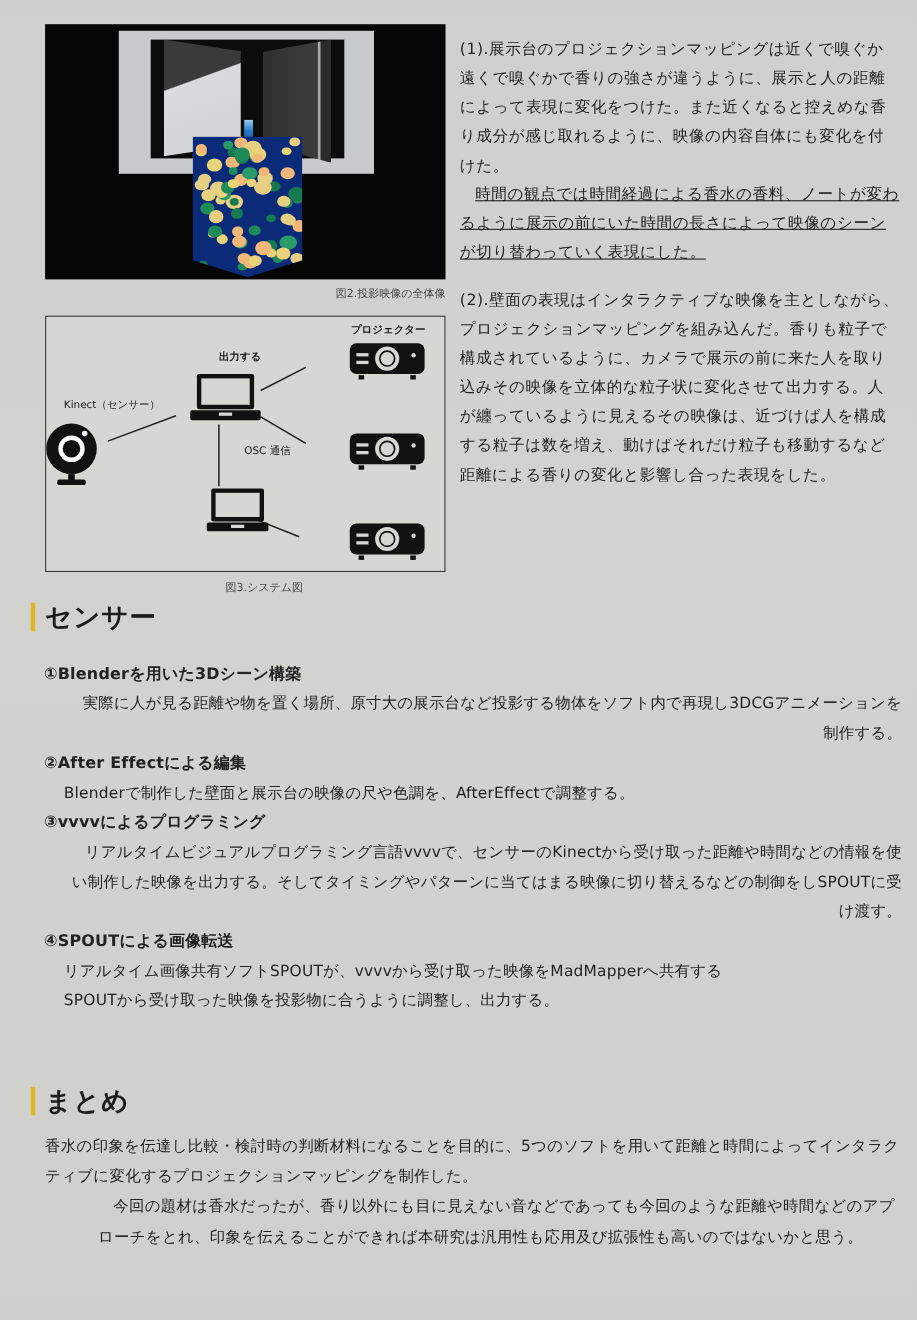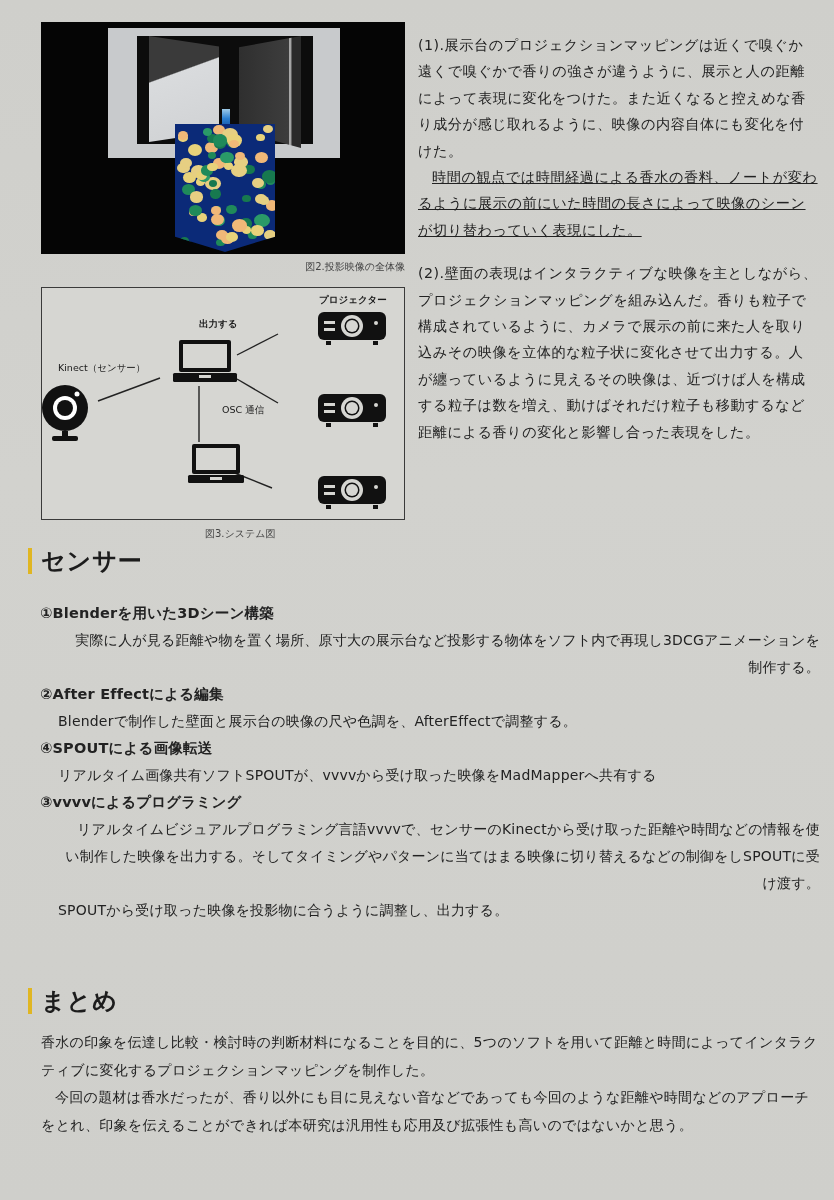--- a/index.html
+++ b/index.html
@@ -89,21 +89,21 @@
   }
   .flow .step-body {
     padding-left: 18px; line-height: 27px; letter-spacing: 0.2px;
   }
   .flow .indent { text-indent: 14px; text-align: right; }
 
   .summary {
     left: 41px; top: 1029px; width: 780px;
     font-size: 14px; line-height: 27.5px; color: #222; letter-spacing: 0.3px;
   }
-  .summary p.indent { text-indent: 14px; }
+  .summary p.indent { text-indent: 14px; margin-left: 48px; }
 
   .logo {
     left: 682px; top: 1224px; display: flex; align-items: center; gap: 4px;
     font-size: 10px; color: #1a1a1a;
   }
   .logo .brand { font-weight: bold; letter-spacing: 0.2px; }
   .logo .lab { color: #555; }
 </style>
 </head>
 <body>
@@ -278,26 +278,26 @@
 <div class="abs flow">
   <div>
     <div class="step-title">①Blenderを用いた3Dシーン構築</div>
     <div class="step-body indent">実際に人が見る距離や物を置く場所、原寸大の展示台など投影する物体をソフト内で再現し3DCGアニメーションを制作する。</div>
   </div>
   <div>
     <div class="step-title">②After Effectによる編集</div>
     <div class="step-body">Blenderで制作した壁面と展示台の映像の尺や色調を、AfterEffectで調整する。</div>
   </div>
   <div>
+    <div class="step-title">③vvvvによるプログラミング</div>
+    <div class="step-body indent">リアルタイムビジュアルプログラミング言語vvvvで、センサーのKinectから受け取った距離や時間などの情報を使い制作した映像を出力する。そしてタイミングやパターンに当てはまる映像に切り替えるなどの制御をしSPOUTに受け渡す。</div>
+  </div>
+  <div>
     <div class="step-title">④SPOUTによる画像転送</div>
     <div class="step-body">リアルタイム画像共有ソフトSPOUTが、vvvvから受け取った映像をMadMapperへ共有する</div>
-  </div>
-  <div>
-    <div class="step-title">③vvvvによるプログラミング</div>
-    <div class="step-body indent">リアルタイムビジュアルプログラミング言語vvvvで、センサーのKinectから受け取った距離や時間などの情報を使い制作した映像を出力する。そしてタイミングやパターンに当てはまる映像に切り替えるなどの制御をしSPOUTに受け渡す。</div>
   </div>
   <div>
     <div class="step-body">SPOUTから受け取った映像を投影物に合うように調整し、出力する。</div>
   </div>
 </div>
 
 <div class="abs section-heading" style="top:985px;">
   <div class="heading-bar"></div>
   <div class="heading-text">まとめ</div>
 </div>

